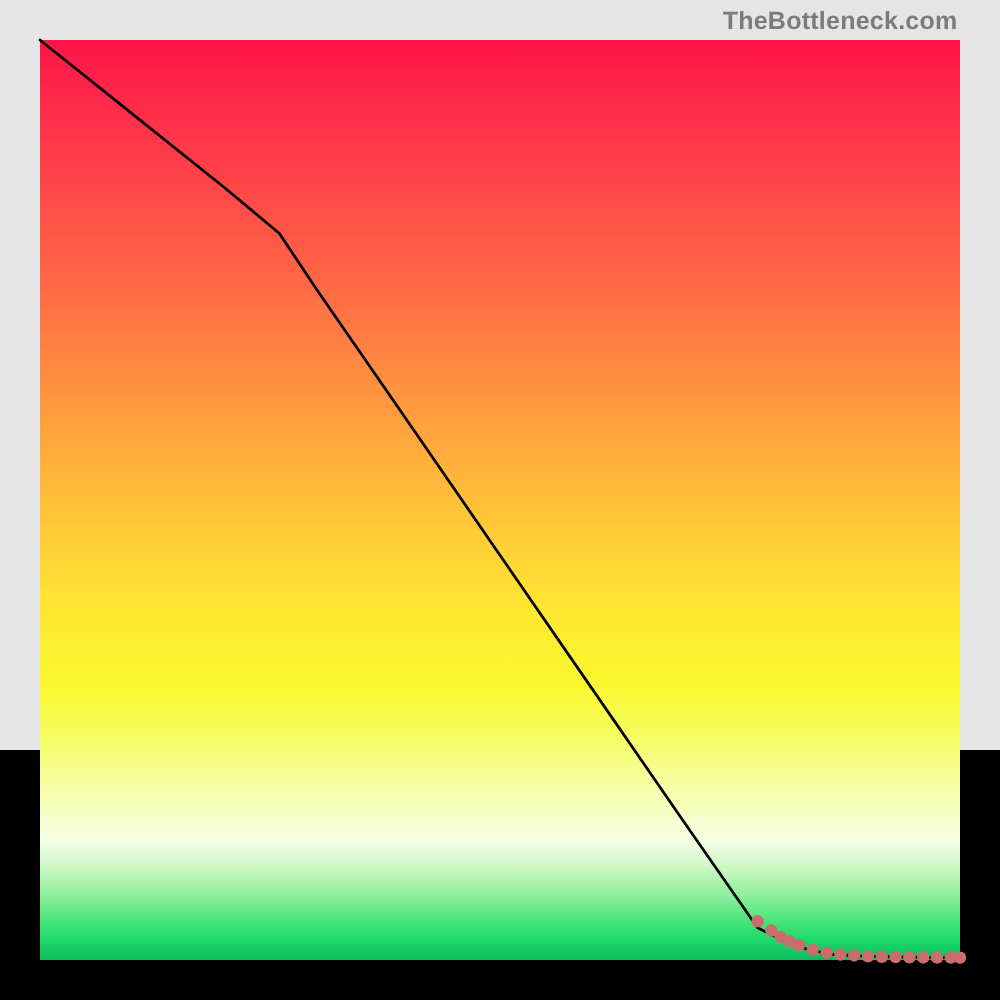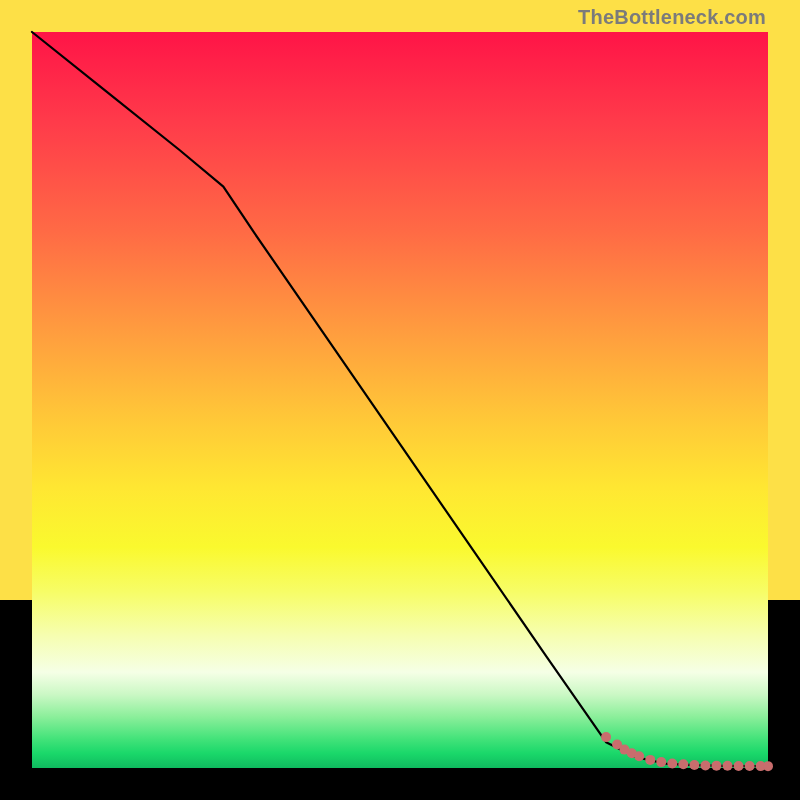--- a/index.html
+++ b/index.html
@@ -10,21 +10,21 @@
     background: #000;
     overflow: hidden;
     font-family: Arial, Helvetica, sans-serif;
   }
   .frame {
     position: absolute;
     left: 0;
     top: 0;
     width: 800px;
     height: 600px;
-    background: #fde047;
+    background: #e5e5e5;
   }
   .plot {
     position: absolute;
     left: 32px;
     top: 32px;
     width: 736px;
     height: 736px;
     background: linear-gradient(
       to bottom,
       #ff1447 0%,

